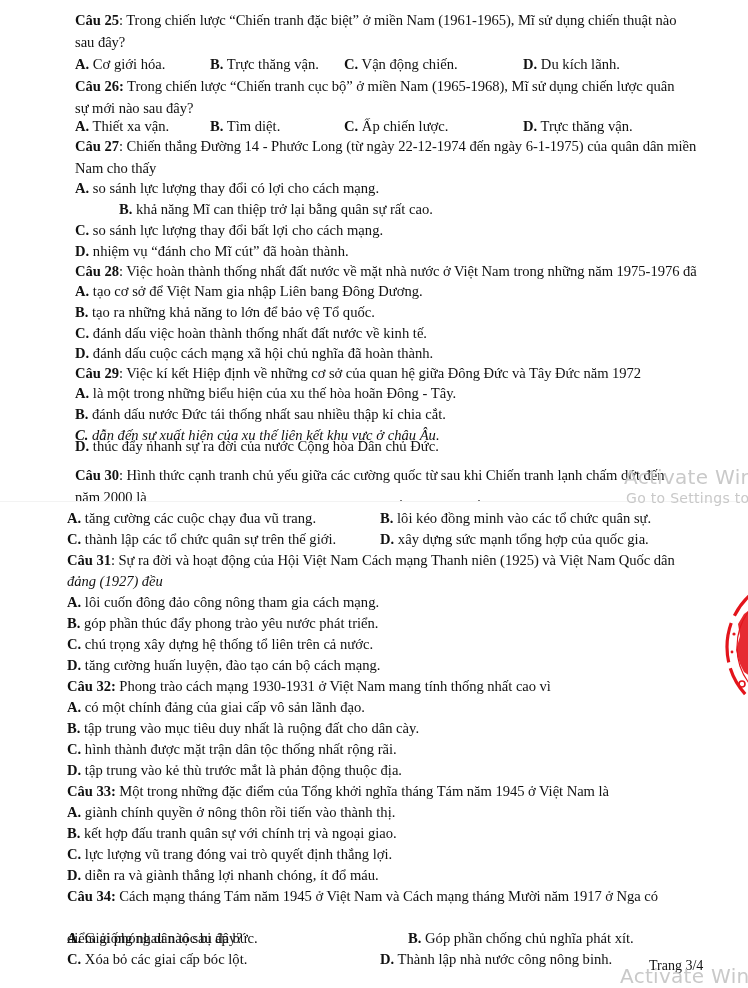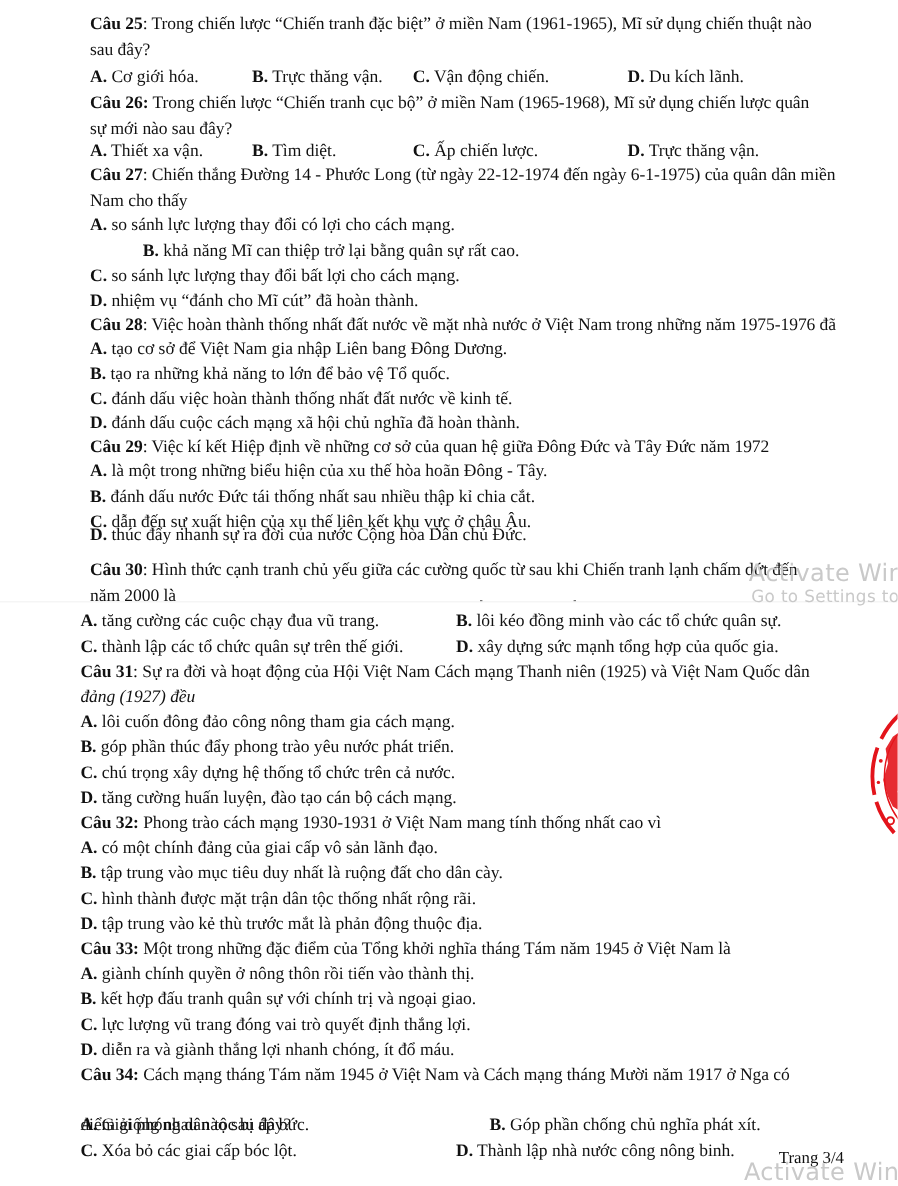--- a/index.html
+++ b/index.html
@@ -116,21 +116,21 @@
   <div class="opt" style="left:75px; top:281px;"><span class="opt-letter">A.</span><span> tạo cơ sở để Việt Nam gia nhập Liên bang Đông Dương.</span></div>
   <div class="opt" style="left:75px; top:302px;"><span class="opt-letter">B.</span><span> tạo ra những khả năng to lớn để bảo vệ Tổ quốc.</span></div>
   <div class="opt" style="left:75px; top:343px;"><span class="opt-letter">D.</span><span> đánh dấu cuộc cách mạng xã hội chủ nghĩa đã hoàn thành.</span></div>
   <div class="opt" style="left:75px; top:323px;"><span class="opt-letter">C.</span><span> đánh dấu việc hoàn thành thống nhất đất nước về kinh tế.</span></div>
 
   <div class="line" style="left:75px; top:363px;">
     <span class="q-label">Câu 29</span><span>: Việc kí kết Hiệp định về những cơ sở của quan hệ giữa Đông Đức và Tây Đức năm 1972</span>
   </div>
   <div class="opt" style="left:75px; top:383px;"><span class="opt-letter">A.</span><span> là một trong những biểu hiện của xu thế hòa hoãn Đông - Tây.</span></div>
   <div class="opt" style="left:75px; top:404px;"><span class="opt-letter">B.</span><span> đánh dấu nước Đức tái thống nhất sau nhiều thập kỉ chia cắt.</span></div>
-  <div class="opt" style="left:75px; top:425px;"><span class="opt-letter">C.</span><span> dẫn đến sự xuất hiện của xu thế liên kết khu vực ở châu Âu.</span></div>
+  <div class="opt" style="left:75px; top:425px;font-style:italic;"><span class="opt-letter">C.</span><span> dẫn đến sự xuất hiện của xu thế liên kết khu vực ở châu Âu.</span></div>
   <div class="opt" style="left:75px; top:436px;"><span class="opt-letter">D.</span><span> thúc đẩy nhanh sự ra đời của nước Cộng hòa Dân chủ Đức.</span></div>
 
   <div class="line" style="left:75px; top:465px;">
     <span class="q-label">Câu 30</span><span>: Hình thức cạnh tranh chủ yếu giữa các cường quốc từ sau khi Chiến tranh lạnh chấm dứt đến</span>
   </div>
   <div class="line" style="left:75px; top:487px;">năm 2000 là</div>
 
   <div class="seam"></div>
   <div class="speck" style="left:400px; top:500px;"></div>
   <div class="speck" style="left:478px; top:500px;"></div>
@@ -139,21 +139,21 @@
   <div class="opt" style="left:380px; top:508px;"><span class="opt-letter">B.</span><span> lôi kéo đồng minh vào các tổ chức quân sự.</span></div>
   <div class="opt" style="left:67px; top:529px;"><span class="opt-letter">C.</span><span> thành lập các tổ chức quân sự trên thế giới.</span></div>
   <div class="opt" style="left:380px; top:529px;"><span class="opt-letter">D.</span><span> xây dựng sức mạnh tổng hợp của quốc gia.</span></div>
 
   <div class="line" style="left:67px; top:550px;">
     <span class="q-label">Câu 31</span><span>: Sự ra đời và hoạt động của Hội Việt Nam Cách mạng Thanh niên (1925) và Việt Nam Quốc dân</span>
   </div>
   <div class="line" style="left:67px; top:571px;font-style:italic;">đảng (1927) đều</div>
   <div class="opt" style="left:67px; top:592px;"><span class="opt-letter">A.</span><span> lôi cuốn đông đảo công nông tham gia cách mạng.</span></div>
   <div class="opt" style="left:67px; top:613px;"><span class="opt-letter">B.</span><span> góp phần thúc đẩy phong trào yêu nước phát triển.</span></div>
-  <div class="opt" style="left:67px; top:634px;"><span class="opt-letter">C.</span><span> chú trọng xây dựng hệ thống tổ chức trên cả nước.</span></div>
+  <div class="opt" style="left:67px; top:634px;"><span class="opt-letter">C.</span><span> chú trọng xây dựng hệ thống tổ liên trên cả nước.</span></div>
   <div class="opt" style="left:67px; top:655px;"><span class="opt-letter">D.</span><span> tăng cường huấn luyện, đào tạo cán bộ cách mạng.</span></div>
 
   <div class="line" style="left:67px; top:676px;">
     <span class="q-label">Câu 32:</span><span> Phong trào cách mạng 1930-1931 ở Việt Nam mang tính thống nhất cao vì</span>
   </div>
   <div class="opt" style="left:67px; top:697px;"><span class="opt-letter">A.</span><span> có một chính đảng của giai cấp vô sản lãnh đạo.</span></div>
   <div class="opt" style="left:67px; top:718px;"><span class="opt-letter">B.</span><span> tập trung vào mục tiêu duy nhất là ruộng đất cho dân cày.</span></div>
   <div class="opt" style="left:67px; top:739px;"><span class="opt-letter">C.</span><span> hình thành được mặt trận dân tộc thống nhất rộng rãi.</span></div>
   <div class="opt" style="left:67px; top:760px;"><span class="opt-letter">D.</span><span> tập trung vào kẻ thù trước mắt là phản động thuộc địa.</span></div>
 

